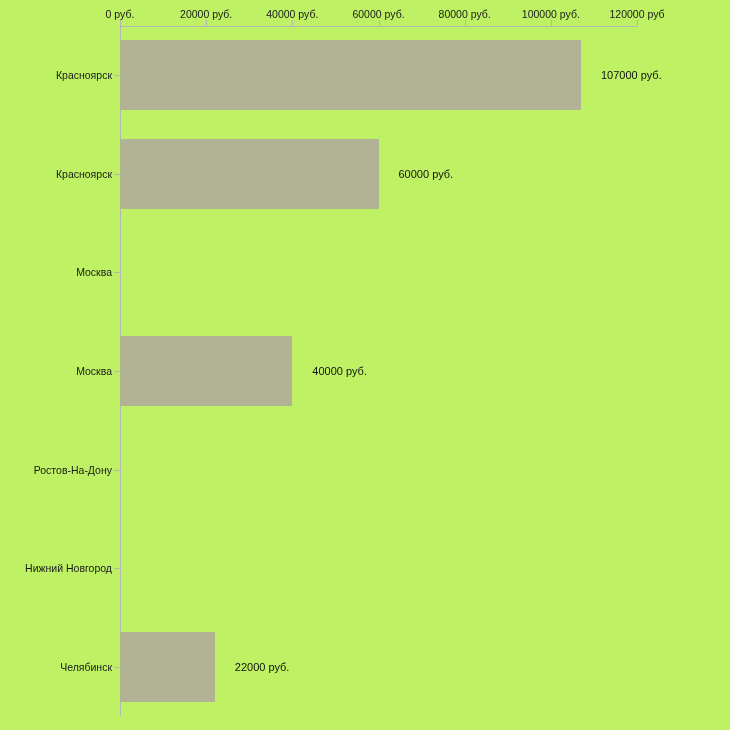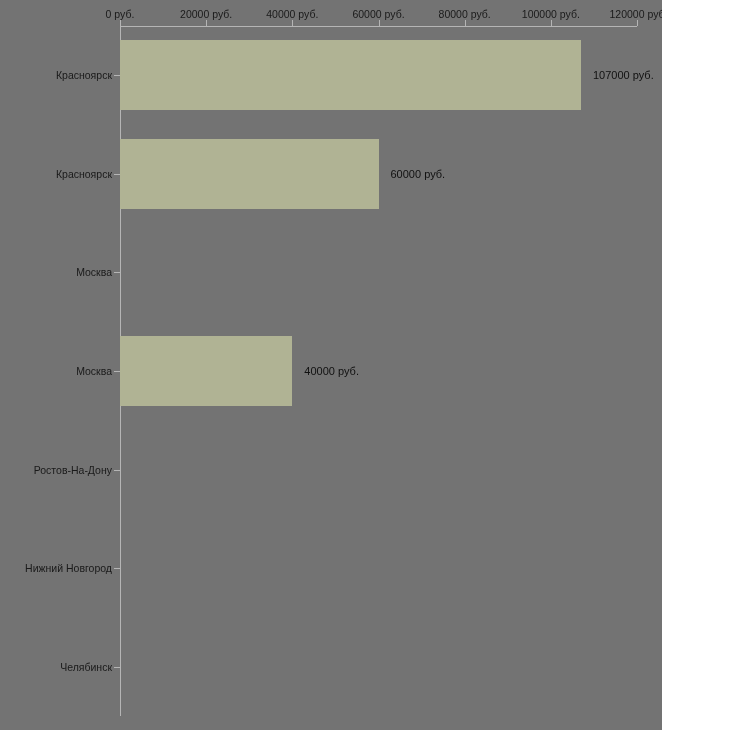--- a/index.html
+++ b/index.html
@@ -5,23 +5,23 @@
   html, body {
     margin: 0;
     padding: 0;
     background: #ffffff;
   }
   body {
     font-family: "Liberation Sans", sans-serif;
   }
   #chart-root {
     position: relative;
-    width: 662px;
+    width: 730px;
     height: 730px;
-    background: #737373;
+    background: #bef264;
     overflow: hidden;
   }
   
   .plot {
     position: absolute;
     left: 120px;
     top: 26px;
     width: 517px;
     height: 690px;
   }
@@ -68,21 +68,21 @@
     height: 100%;
     background: #b0b394;
   }
   .bar-value {
     position: absolute;
     top: 50%;
     transform: translateY(-50%);
     font-size: 11px;
     color: #111111;
     white-space: nowrap;
-    padding-left: 12px;
+    padding-left: 20px;
   }
   .cat-label-wrap {
     position: absolute;
     left: 0;
     top: 26px;
     width: 730px;
     height: 690px;
     pointer-events: none;
   }
   .cat-text {
@@ -147,15 +147,19 @@
         <div class="bar-value" style="left: 460.992px;">107000 руб.</div>
       </div>
       <div class="bar-row" style="top: 112.857px; height: 70px;">
         <div class="bar" style="width: 258.5px; background: rgb(176, 179, 148);"></div>
         <div class="bar-value" style="left: 258.5px;">60000 руб.</div>
       </div>
       <div class="bar-row" style="top: 310px; height: 70px;">
         <div class="bar" style="width: 172.333px; background: rgb(176, 179, 148);"></div>
         <div class="bar-value" style="left: 172.333px;">40000 руб.</div>
       </div>
+      <div class="bar-row" style="top: 605.714px; height: 70px;">
+        <div class="bar" style="width: 94.7833px; background: rgb(176, 179, 148);"></div>
+        <div class="bar-value" style="left: 94.7833px;">22000 руб.</div>
+      </div>
     </div>
 
 </div>
 
 </body></html>

